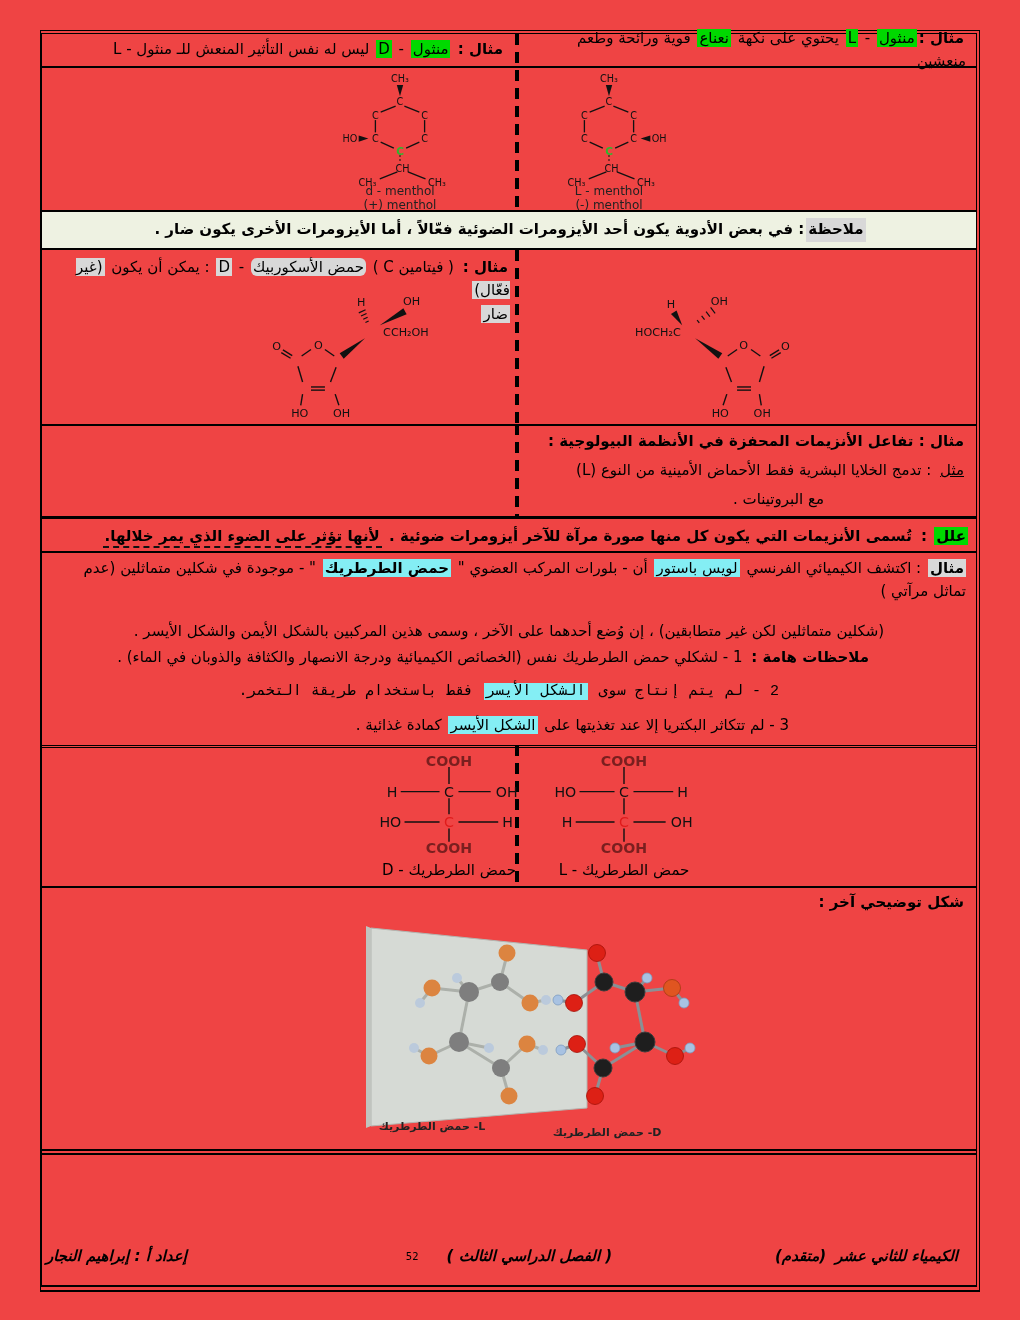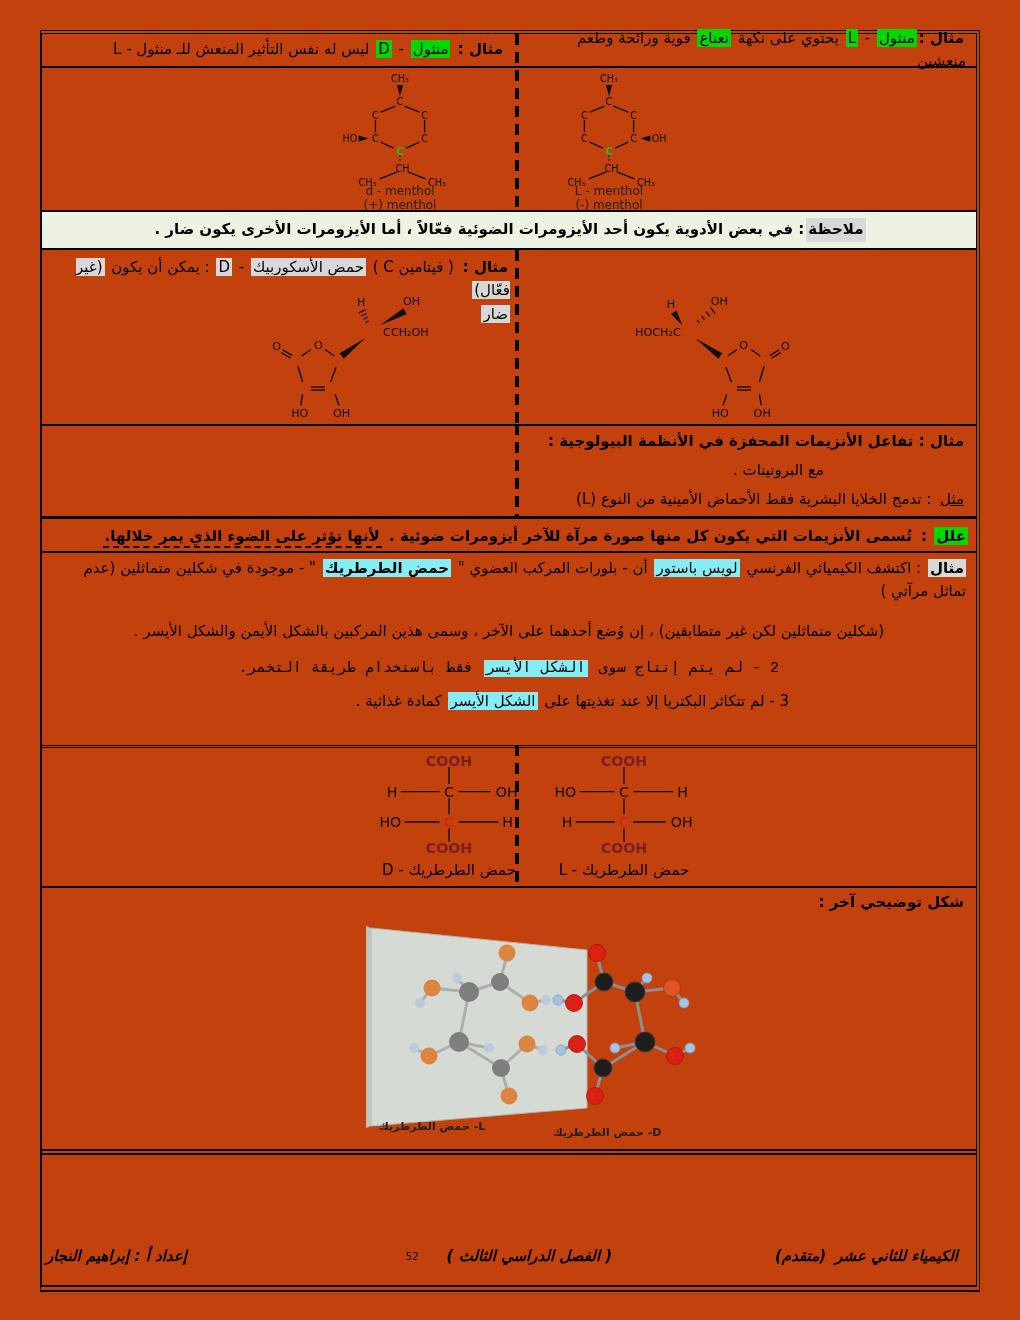--- a/index.html
+++ b/index.html
@@ -1,16 +1,16 @@
 <!DOCTYPE html>
 <html lang="ar" dir="rtl"><head>
 <meta charset="utf-8">
 <style>
   html,body{margin:0;padding:0;background:#fff;}
-  .page{position:relative;width:1020px;height:1320px;background:#c2410c;overflow:hidden;
+  .page{position:relative;width:1020px;height:1320px;background:#ef4444;overflow:hidden;
         font-family:"DejaVu Sans",sans-serif;color:#000;direction:rtl;}
   .frame{position:absolute;left:40px;top:30px;width:940px;height:1262px;box-sizing:border-box;
          border-top:4px double #000;border-bottom:7px double #000;
          border-left:2px solid #000;border-right:4px double #000;}
   .vdash{position:absolute;left:473px;width:4px;
          background:repeating-linear-gradient(180deg,#000 0 11px,transparent 11px 18px);}
   .row-line{position:absolute;left:0;right:0;height:0;border-top:2px solid #000;}
   .b{font-weight:700;}
   .txt{font-size:15px;line-height:1.55;}
   .hdr-box{position:absolute;top:0;height:34px;box-sizing:border-box;border-bottom:2px solid #000;
@@ -101,21 +101,21 @@
     <div class="caption" style="top:164px;left:492px;">(-) menthol</div>
     <div class="caption" style="top:150px;left:283px;">d - menthol</div>
     <div class="caption" style="top:164px;left:283px;">(+) menthol</div>
 
     <div class="note-row txt rich" style="top: 176px; height: 40px; background: rgb(238, 242, 226);" id="note-row">
         <span class="b" style="background: rgb(216, 216, 216);">ملاحظة</span>
         <span class="b"> : في بعض الأدوية يكون أحد الأيزومرات الضوئية فعّالاً ، أما الأيزومرات الأخرى يكون ضار .</span>
       </div>
 
     <div style="position:absolute;top:222px;left:8px;width:460px;text-align:right;">
-      <div class="txt rich"><span class="b">مثال :</span><span> ( فيتامين C ) </span><span style="background: rgb(216, 216, 216);">حمض الأسكوربيك</span><span> - </span><span style="background: rgb(216, 216, 216);">D</span><span> : يمكن أن يكون </span><span style="background: rgb(216, 216, 216);">(غير فعّال)</span></div>
+      <div class="txt rich"><span class="b">مثال :</span><span> ( فيتامين C ) </span><span style="background: rgb(216, 216, 216); border-radius: 6px;">حمض الأسكوربيك</span><span> - </span><span style="background: rgb(216, 216, 216);">D</span><span> : يمكن أن يكون </span><span style="background: rgb(216, 216, 216);">(غير فعّال)</span></div>
       <div class="txt rich"><span style="background: rgb(216, 216, 216);">ضار</span></div>
     </div>
 
     <svg class="struct" style="top:254px;left:480px;width:270px;height:135px;" viewBox="0 0 290 145">
         <polygon points="172,40 166.0282425113556,24.053272671271404 159.9717574886444,27.946727328728596" fill="#111"></polygon>
         <line x1="188.09851789100057" y1="34.488679731938255" x2="190.40148210899943" y2="37.511320268061745" stroke="#111" stroke-width="1.3"></line>
         <line x1="192.92428764031658" y1="29.931877527915503" x2="196.07571235968342" y2="34.0681224720845" stroke="#111" stroke-width="1.3"></line>
         <line x1="197.7500573896326" y1="25.375075323892755" x2="201.7499426103674" y2="30.624924676107245" stroke="#111" stroke-width="1.3"></line>
         <line x1="202.57582713894857" y1="20.818273119870007" x2="207.42417286105143" y2="27.181726880129993" stroke="#111" stroke-width="1.3"></line>
         <polygon points="186,54 210.9282237377714,75.94410310948275 215.0717762622286,70.05589689051725" fill="#111"></polygon>
@@ -159,33 +159,34 @@
         <text x="146" y="48" fill="#111" font-size="12" text-anchor="middle" dominant-baseline="central" font-weight="normal" font-family="&quot;DejaVu Sans&quot;, sans-serif" direction="ltr">CCH₂OH</text>
         <text x="52" y="62" fill="#111" font-size="12" text-anchor="middle" dominant-baseline="central" font-weight="normal" font-family="&quot;DejaVu Sans&quot;, sans-serif" direction="ltr">O</text>
         <text x="7" y="63" fill="#111" font-size="12" text-anchor="middle" dominant-baseline="central" font-weight="normal" font-family="&quot;DejaVu Sans&quot;, sans-serif" direction="ltr">O</text>
         <text x="32" y="135" fill="#111" font-size="12" text-anchor="middle" dominant-baseline="central" font-weight="normal" font-family="&quot;DejaVu Sans&quot;, sans-serif" direction="ltr">HO</text>
         <text x="77" y="135" fill="#111" font-size="12" text-anchor="middle" dominant-baseline="central" font-weight="normal" font-family="&quot;DejaVu Sans&quot;, sans-serif" direction="ltr">OH</text>
       </svg>
 
     <div class="row-line" style="top:390px;"></div>
     <div style="position:absolute;top:390px;left:477px;right:0;height:96px;box-sizing:border-box;padding:3px 10px;">
       <div class="txt rich" style="line-height:29px;text-align:right;"><span class="b">مثال : تفاعل الأنزيمات المحفزة في الأنظمة البيولوجية :</span></div>
+      <div class="txt rich" style="line-height:29px;text-align:right;"><span style="text-decoration: underline;">مثل</span><span> : تدمج الخلايا البشرية فقط الأحماض الأمينية من النوع (L)</span></div>
       <div class="txt rich" style="line-height:29px;text-align:right;padding-right:140px;"><span>مع البروتينات .</span></div>
-      <div class="txt rich" style="line-height:29px;text-align:right;"><span style="text-decoration: underline;">مثل</span><span> : تدمج الخلايا البشرية فقط الأحماض الأمينية من النوع (L)</span></div>
     </div>
 
     <div class="txt rich" style="position:absolute;top:482px;left:0;right:0;height:37px;box-sizing:border-box;
          border-top:3px solid #000;border-bottom:2px solid #000;padding:6px 8px 0 8px;text-align:right;"><span class="b" style="background: rgb(0, 217, 0);">علل</span><span class="b"> : </span><span class="b">تُسمى الأنزيمات التي يكون كل منها صورة مرآة للآخر أيزومرات ضوئية . </span><span class="b" style="border-bottom: 2px dashed rgb(17, 17, 17); padding-bottom: 1px;">لأنها تؤثر على الضوء الذي يمر خلالها.</span></div>
 
     <div style="position:absolute;top:523px;left:0;right:0;">
       <div class="txt rich" style="text-align:right;padding:0 10px;"><span class="b" style="background: rgb(216, 216, 216);">مثال</span><span> : اكتشف الكيميائي الفرنسي </span><span style="background: rgb(132, 238, 244);">لويس باستور</span><span> أن - بلورات المركب العضوي " </span><span class="b" style="background: rgb(132, 238, 244);">حمض الطرطريك</span><span> " -  موجودة في شكلين متماثلين (عدم تماثل مرآتي )</span></div>
       <div class="txt rich" style="text-align:center;margin-top:16px;"><span>(شكلين متماثلين لكن غير متطابقين) ، إن وُضع أحدهما على الآخر ، وسمى هذين المركبين بالشكل الأيمن والشكل الأيسر .</span></div>
     </div>
 
     <div style="position:absolute;top:612px;left:0;right:0;">
+      <div class="txt rich" style="text-align:right;padding-right:105px;"><span class="b">ملاحظات هامة :</span><span> 1 -  لشكلي حمض الطرطريك نفس (الخصائص الكيميائية ودرجة الانصهار والكثافة والذوبان في الماء) .</span></div>
       <div class="txt rich" style="text-align:right;padding-right:195px;margin-top:11px;font-family:Liberation Mono, monospace;"><span>2 - لم يتم إنتاج سوى </span><span style="background: rgb(132, 238, 244);">الشكل الأيسر</span><span> فقط باستخدام طريقة التخمر.</span></div>
       <div class="txt rich" style="text-align:right;padding-right:185px;margin-top:10px;"><span>3 - لم تتكاثر البكتريا إلا عند تغذيتها على </span><span style="background: rgb(132, 238, 244);">الشكل الأيسر</span><span> كمادة غذائية .</span></div>
     </div>
 
     <div class="row-line" style="top:711px;border-top:3px double #000;"></div>
     <svg class="struct" style="top:716px;left:312px;width:190px;height:106px;" viewBox="0 0 200 112">
         <line x1="100" y1="18" x2="100" y2="36" stroke="#111" stroke-width="1.5"></line>
         <line x1="49" y1="44" x2="90" y2="44" stroke="#111" stroke-width="1.5"></line>
         <line x1="110" y1="44" x2="144" y2="44" stroke="#111" stroke-width="1.5"></line>
         <line x1="100" y1="51" x2="100" y2="68" stroke="#111" stroke-width="1.5"></line>

